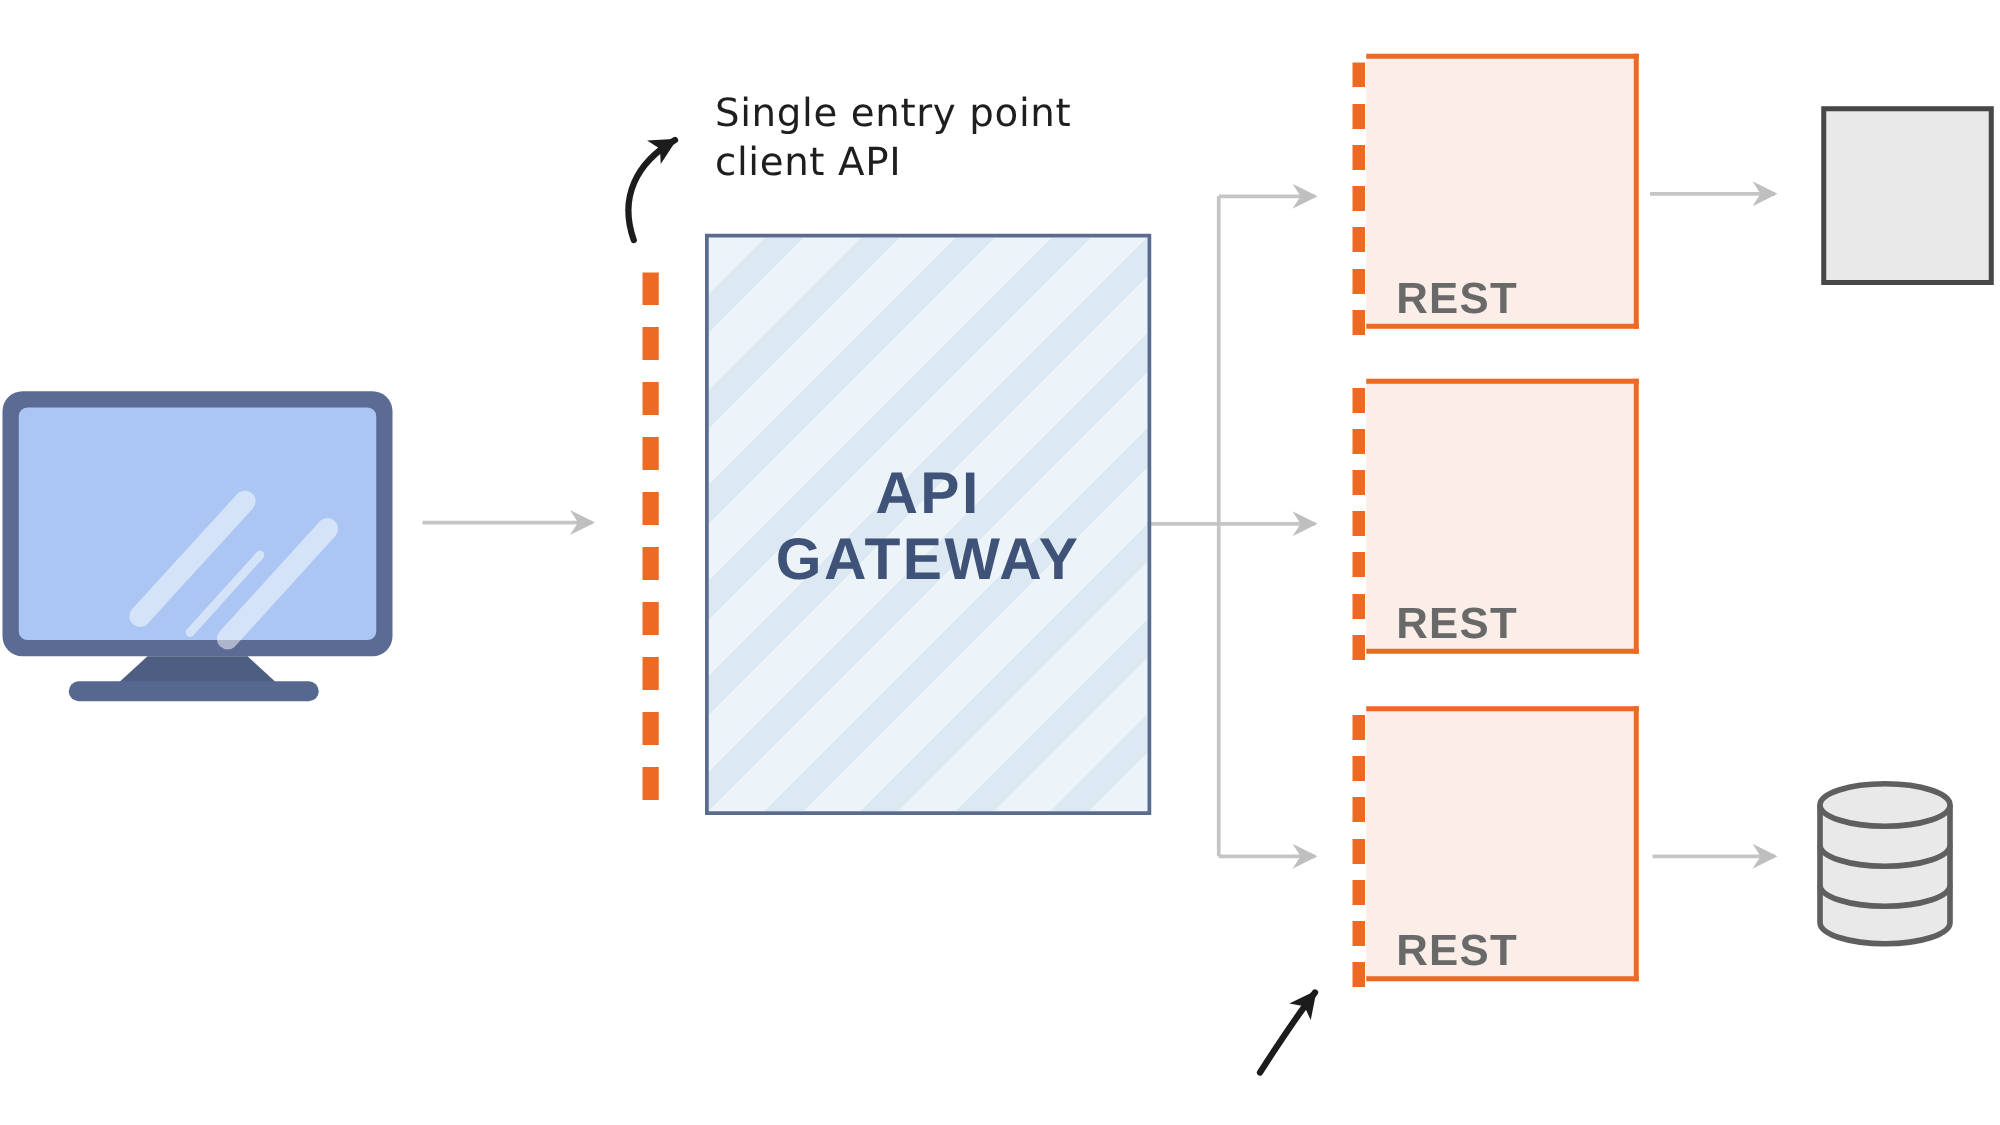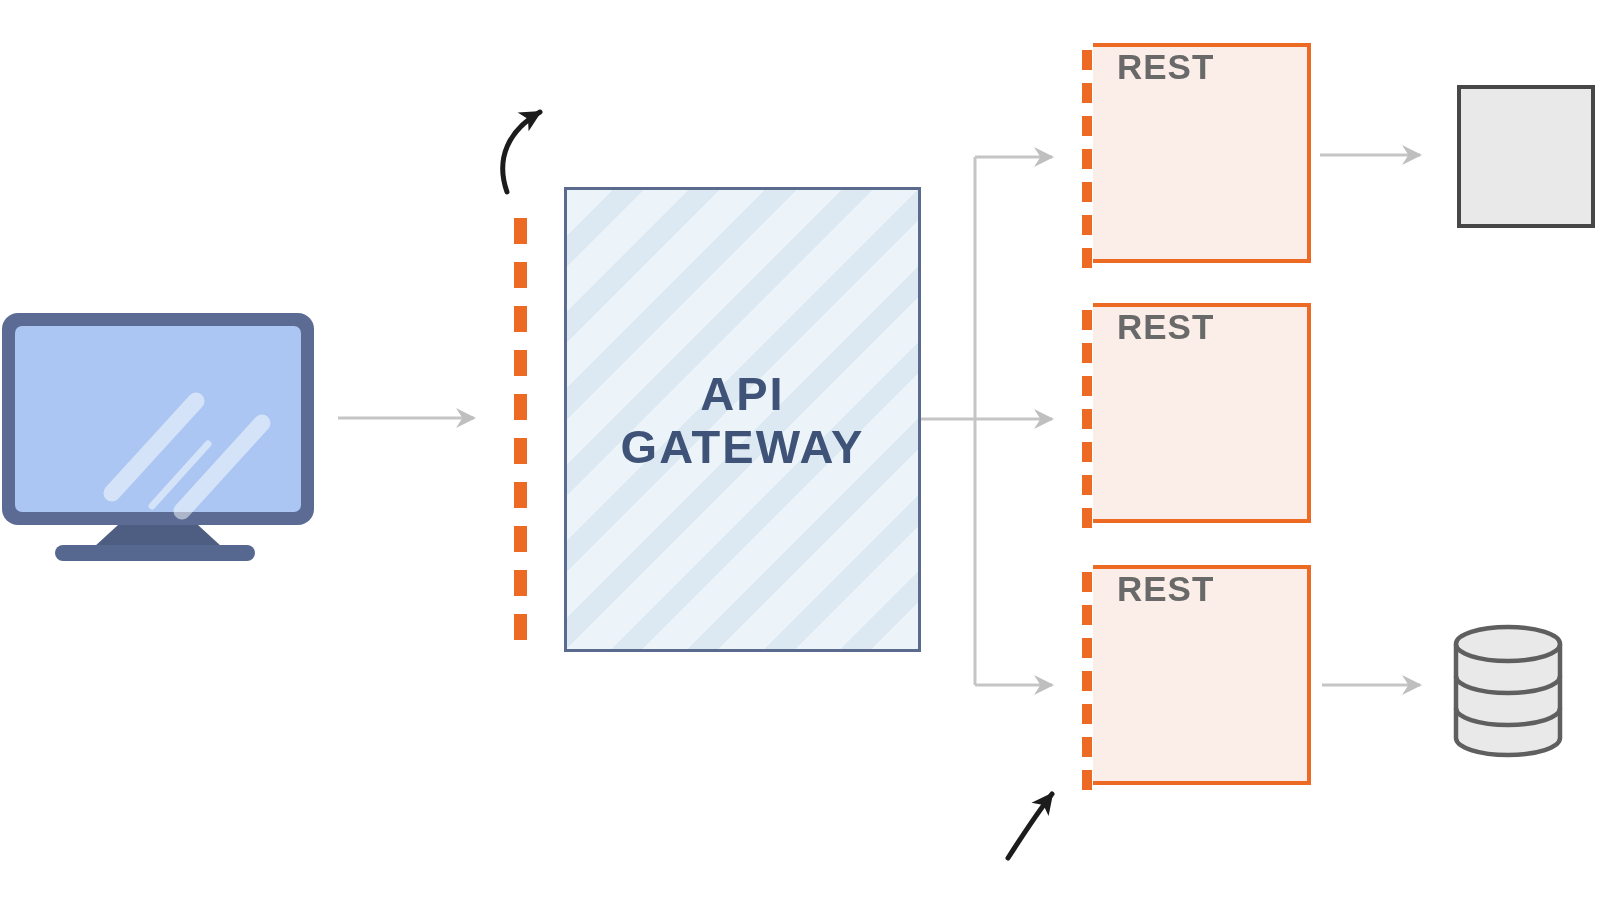--- a/index.html
+++ b/index.html
@@ -41,21 +41,21 @@
   }
   
   .rest-dash{
     width:10px;height:218px;left:1082px;
     background:repeating-linear-gradient(to bottom,var(--orange) 0 20px,transparent 20px 33px);
   }
   .rest-box{
     left:1093px;width:214px;height:212px;
     border:4px solid var(--orange);border-left:none;
     background:var(--rest-fill);
-    display:flex;align-items:flex-start;
+    display:flex;align-items:flex-end;
   }
   .rest-box .lbl{
     color:var(--rest-text);font-weight:bold;font-size:35px;letter-spacing:1px;padding-left:24px;
   }
   
   #sq-node{
     left:1457px;top:85px;width:130px;height:135px;
     background:var(--node-fill);border:4px solid var(--node-border);
   }
   
@@ -136,17 +136,21 @@
     <span class="lbl">REST</span>
   </div>
 
   <div class="abs rest-dash" style="top:572px"></div>
   <div class="abs rest-box" style="top:565px">
     <span class="lbl">REST</span>
   </div>
 
   <div id="sq-node" class="abs"></div>
 
+  <div id="note-entry" class="abs note">
+    <div>Single entry point</div>
+    <div>client API</div>
+  </div>
 
   <div id="note-backend" class="abs note">
   </div>
 
 </div>
 
 </body></html>

